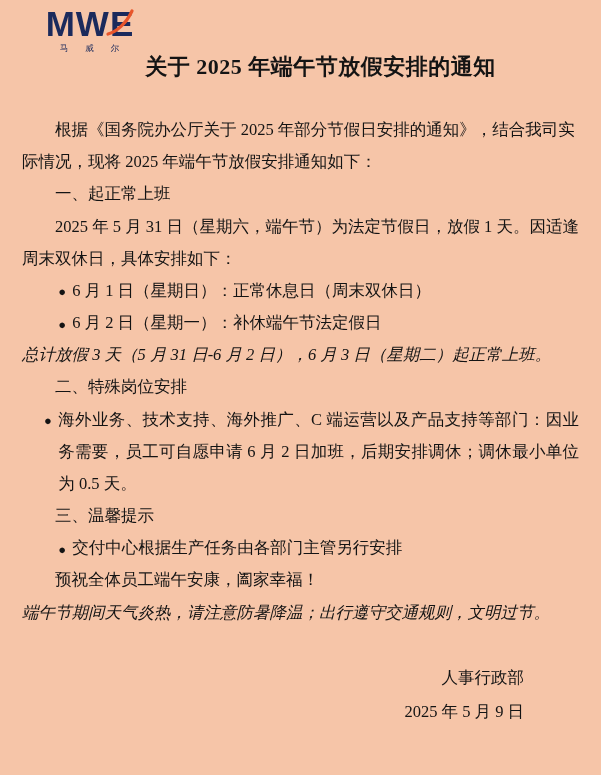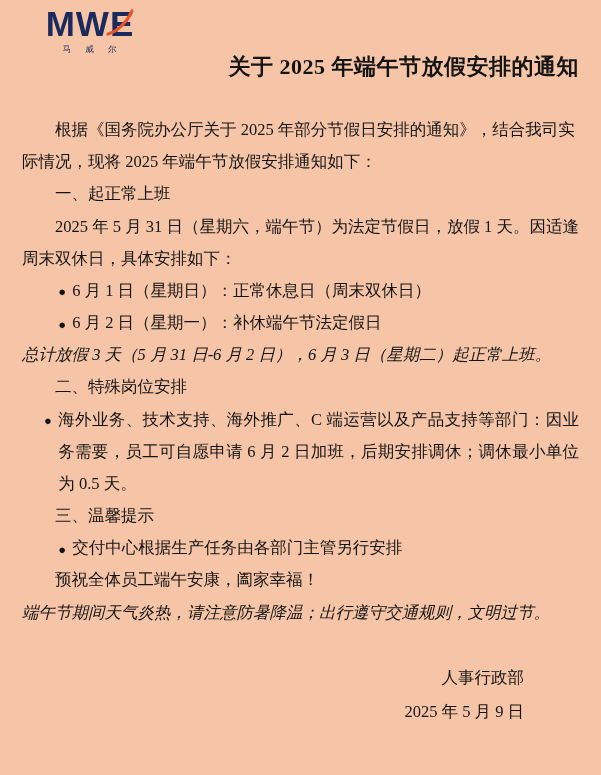--- a/index.html
+++ b/index.html
@@ -46,26 +46,26 @@
     top: 2px;
     width: 30px;
     height: 30px;
     pointer-events: none;
   }
   .logo-sub {
     margin-top: 4px;
     font-size: 8.5px;
     letter-spacing: 6px;
     color: #1b2a5c;
-    font-family: Liberation Sans, sans-serif;
+    font-family: Liberation Mono, monospace;
     padding-left: 5px;
   }
   
   .doc-title {
-    text-align: right;
+    text-align: center;
     font-size: 22px;
     font-weight: bold;
     margin: 42px 0 0 0;
     padding-left: 40px;
     letter-spacing: 0.5px;
   }
   
   .content {
     margin-top: 32px;
     font-size: 16.5px;

